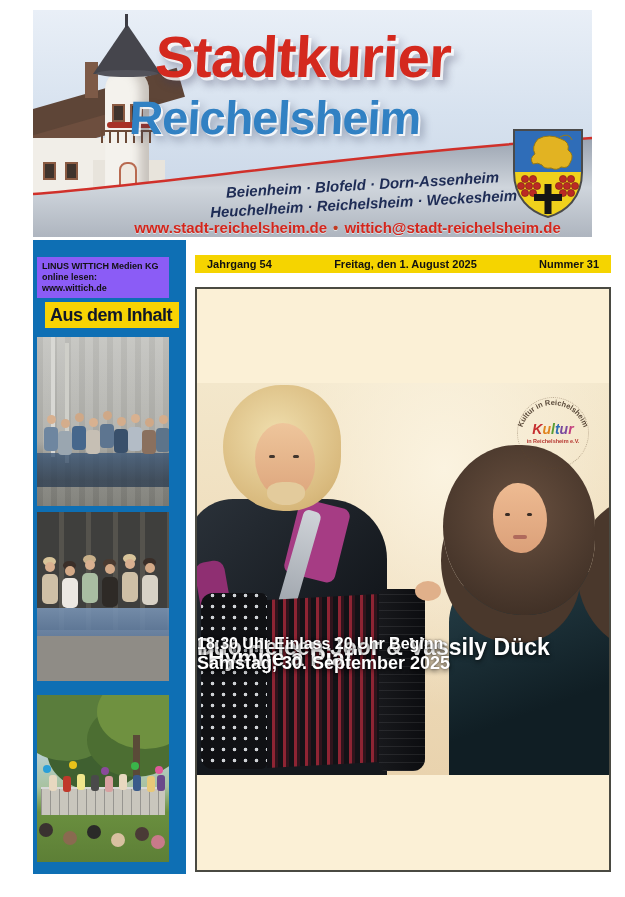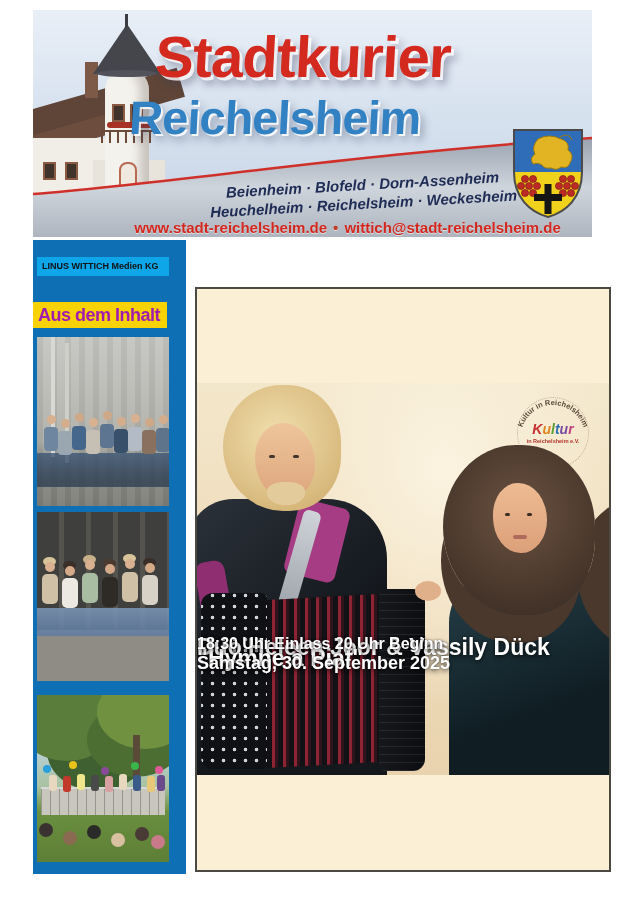--- a/index.html
+++ b/index.html
@@ -39,23 +39,23 @@
   .wave-svg{position:absolute;left:0;bottom:0;}
   .districts{position:absolute;left:130px;top:165px;width:400px;text-align:center;
     transform:rotate(-3.2deg);font-weight:bold;font-style:italic;font-size:15px;line-height:19px;color:#1e2c55;}
   .contact-line{position:absolute;left:70px;top:209px;width:489px;text-align:center;
     font-weight:bold;font-size:15px;color:#d3261c;text-shadow:0 1px 0 rgba(255,255,255,.55);}
   .contact-line .sep{color:#c23a20;padding:0 6px;}
   .coat{position:absolute;right:4px;top:116px;width:80px;height:94px;}
 
   
   .sidebar{position:absolute;left:33px;top:240px;width:153px;height:634px;background:#0e6fb4;}
-  .pub-box{position:absolute;left:4px;top:17px;width:122px;background:#0ea5e9;color:#111;
+  .pub-box{position:absolute;left:4px;top:17px;width:122px;background:#8b5cf6;color:#111;
     font-weight:bold;font-size:9px;line-height:11px;padding:4px 5px;}
-  .contents-strip{position:absolute;left:0;top:62px;width:126px;background:#f8d303;color:#a21caf;
+  .contents-strip{position:absolute;left:12px;top:62px;width:126px;background:#f8d303;color:#0f172a;
     font-weight:bold;font-size:18px;line-height:20px;padding:3px 3px 3px 5px;letter-spacing:-0.5px;}
   .sphoto{position:absolute;left:4px;width:132px;overflow:hidden;}
   .sphoto div{position:absolute;}
   .ph1{top:97px;height:169px;background:
     repeating-linear-gradient(90deg,rgba(0,0,0,.05) 0 6px,rgba(255,255,255,.04) 6px 14px),
     linear-gradient(180deg,#c6c6c2 0%,#b0b0ab 62%,#93938d 72%,#7e7e78 100%);}
   .ph1 .pipe{left:14px;top:0;width:4px;height:120px;background:#d8d8d4;box-shadow:14px 6px 0 #cfcfc9;}
   .ph1 .heads{left:10px;top:78px;width:9px;height:9px;border-radius:50%;background:#d8b190;
     box-shadow:14px 4px 0 #d4ad8c,28px -2px 0 #cfa887,42px 3px 0 #d8b190,56px -4px 0 #cfa887,
     70px 2px 0 #d4ad8c,84px -1px 0 #d8b190,98px 3px 0 #cfa887,112px 0 0 #d4ad8c;}
@@ -235,20 +235,21 @@
           <rect x="26" y="68" width="28" height="7"></rect>
         </g>
       </g>
       <path d="M6,4 H74 V46 C74,72 58,86 40,91 C22,86 6,72 6,46 Z" fill="none" stroke="#4a4a4a" stroke-width="2"></path>
     </svg>
   </div>
 
   <div class="sidebar">
     <div class="pub-box">
       <div>LINUS WITTICH Medien KG</div>
+      <div>online lesen: www.wittich.de</div>
     </div>
     <div class="contents-strip">Aus dem Inhalt</div>
 
     <div class="sphoto ph1" aria-label="Group of people in front of an industrial building">
       <div class="pipe"></div>
       <div class="legs"></div>
       <div class="torsos"></div>
       <div class="heads"></div>
     </div>
 
@@ -264,20 +265,25 @@
       <div class="fol1"></div>
       <div class="fol2"></div>
       <div class="trunk"></div>
       <div class="stage"></div>
       <div class="kids"></div>
       <div class="balloons"></div>
       <div class="crowd"></div>
     </div>
   </div>
 
+  <div class="issue-bar">
+    <span>Jahrgang 54</span>
+    <span>Freitag, den 1. August 2025</span>
+    <span>Nummer 31</span>
+  </div>
 
   <div class="poster-page">
     <div class="poster-photo" aria-label="Duo with accordion player and singer in front of beige wall">
       <div class="man-vest"></div>
       <div class="man-shirt"></div>
       <div class="man-sleeve"></div>
       <div class="man-strap"></div>
       <div class="man-hair"></div>
       <div class="man-face"></div>
       <div class="man-eyes"></div>

